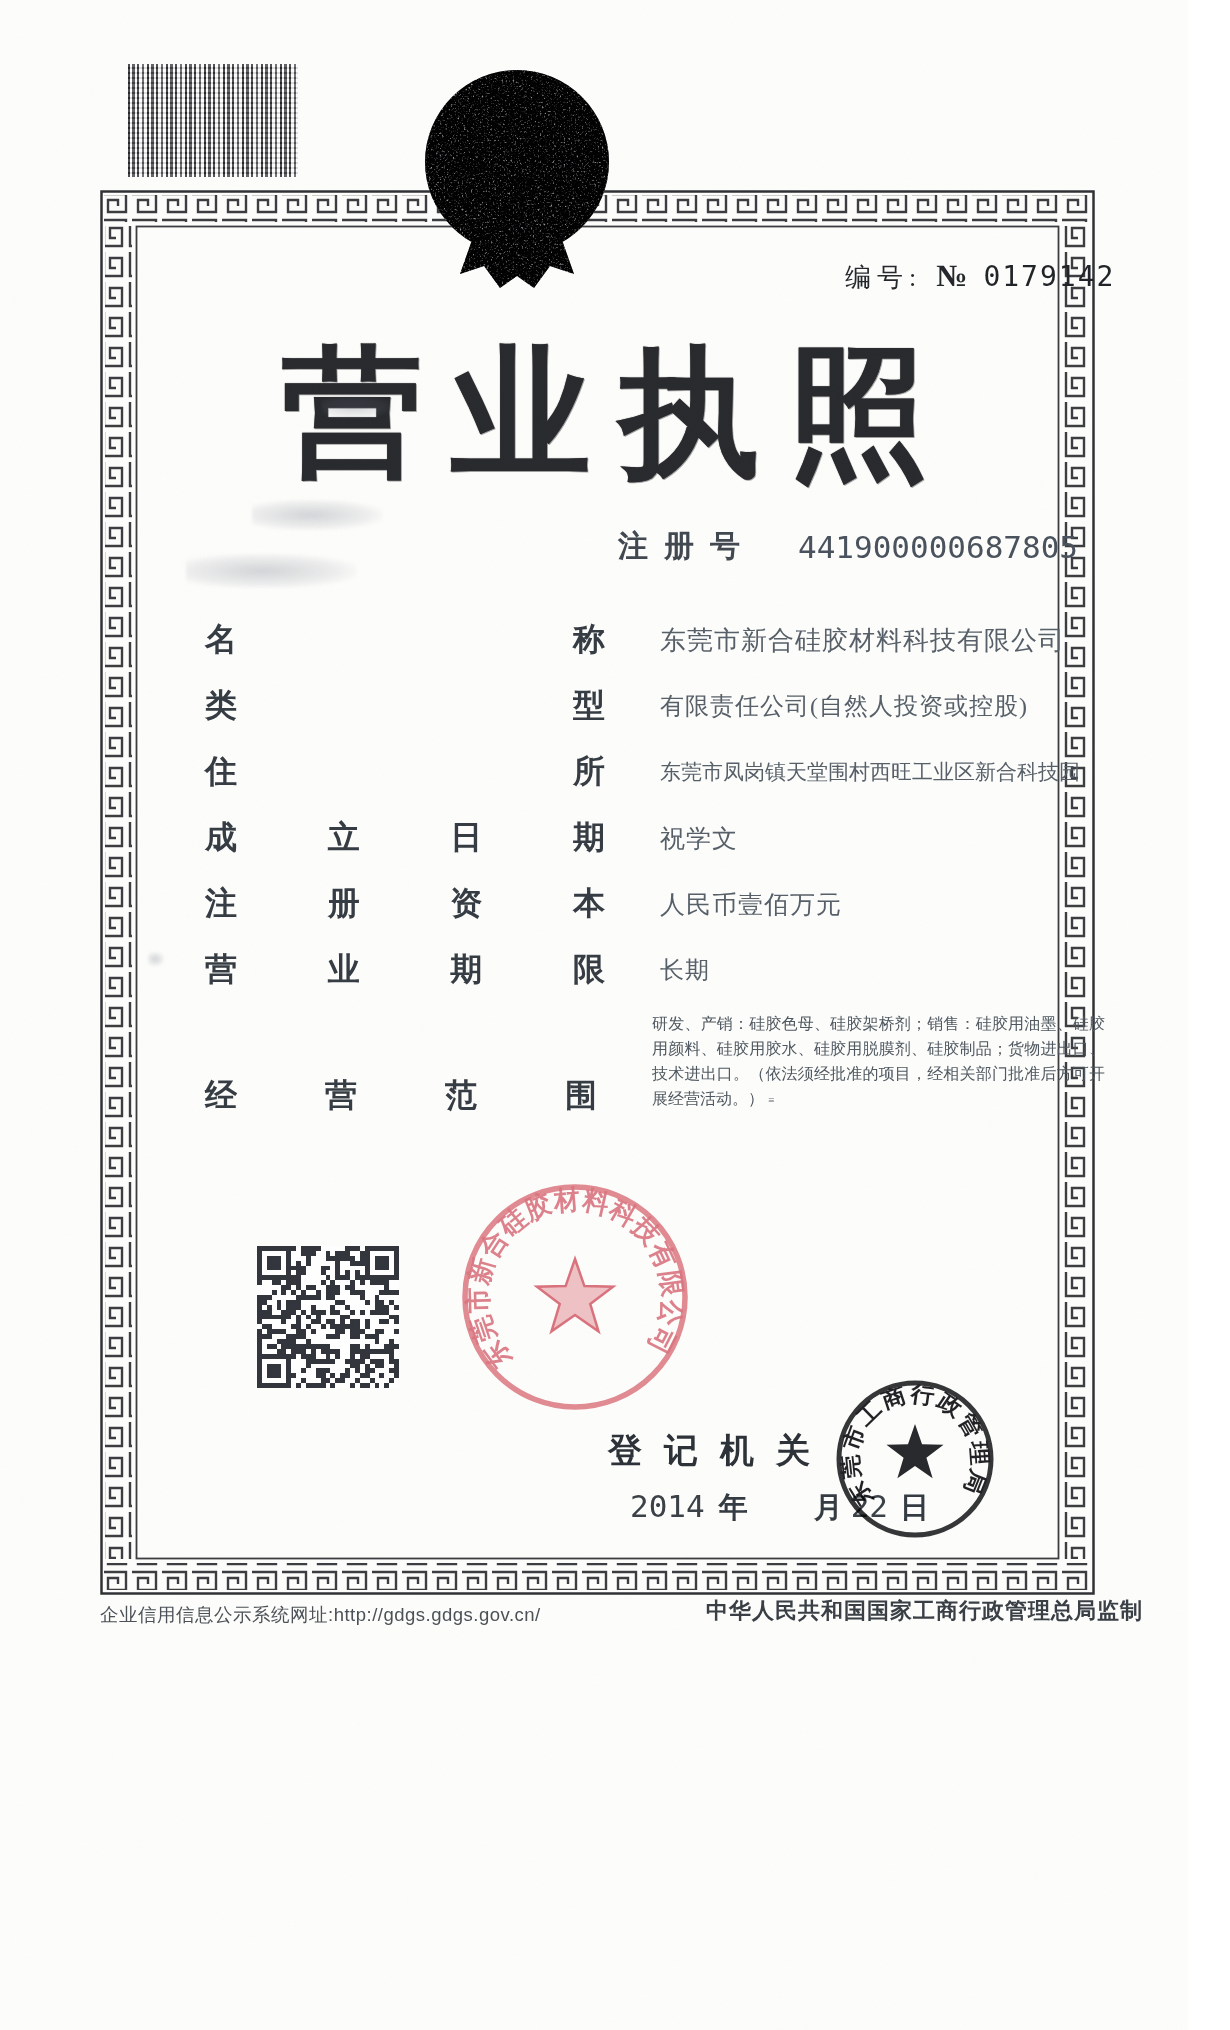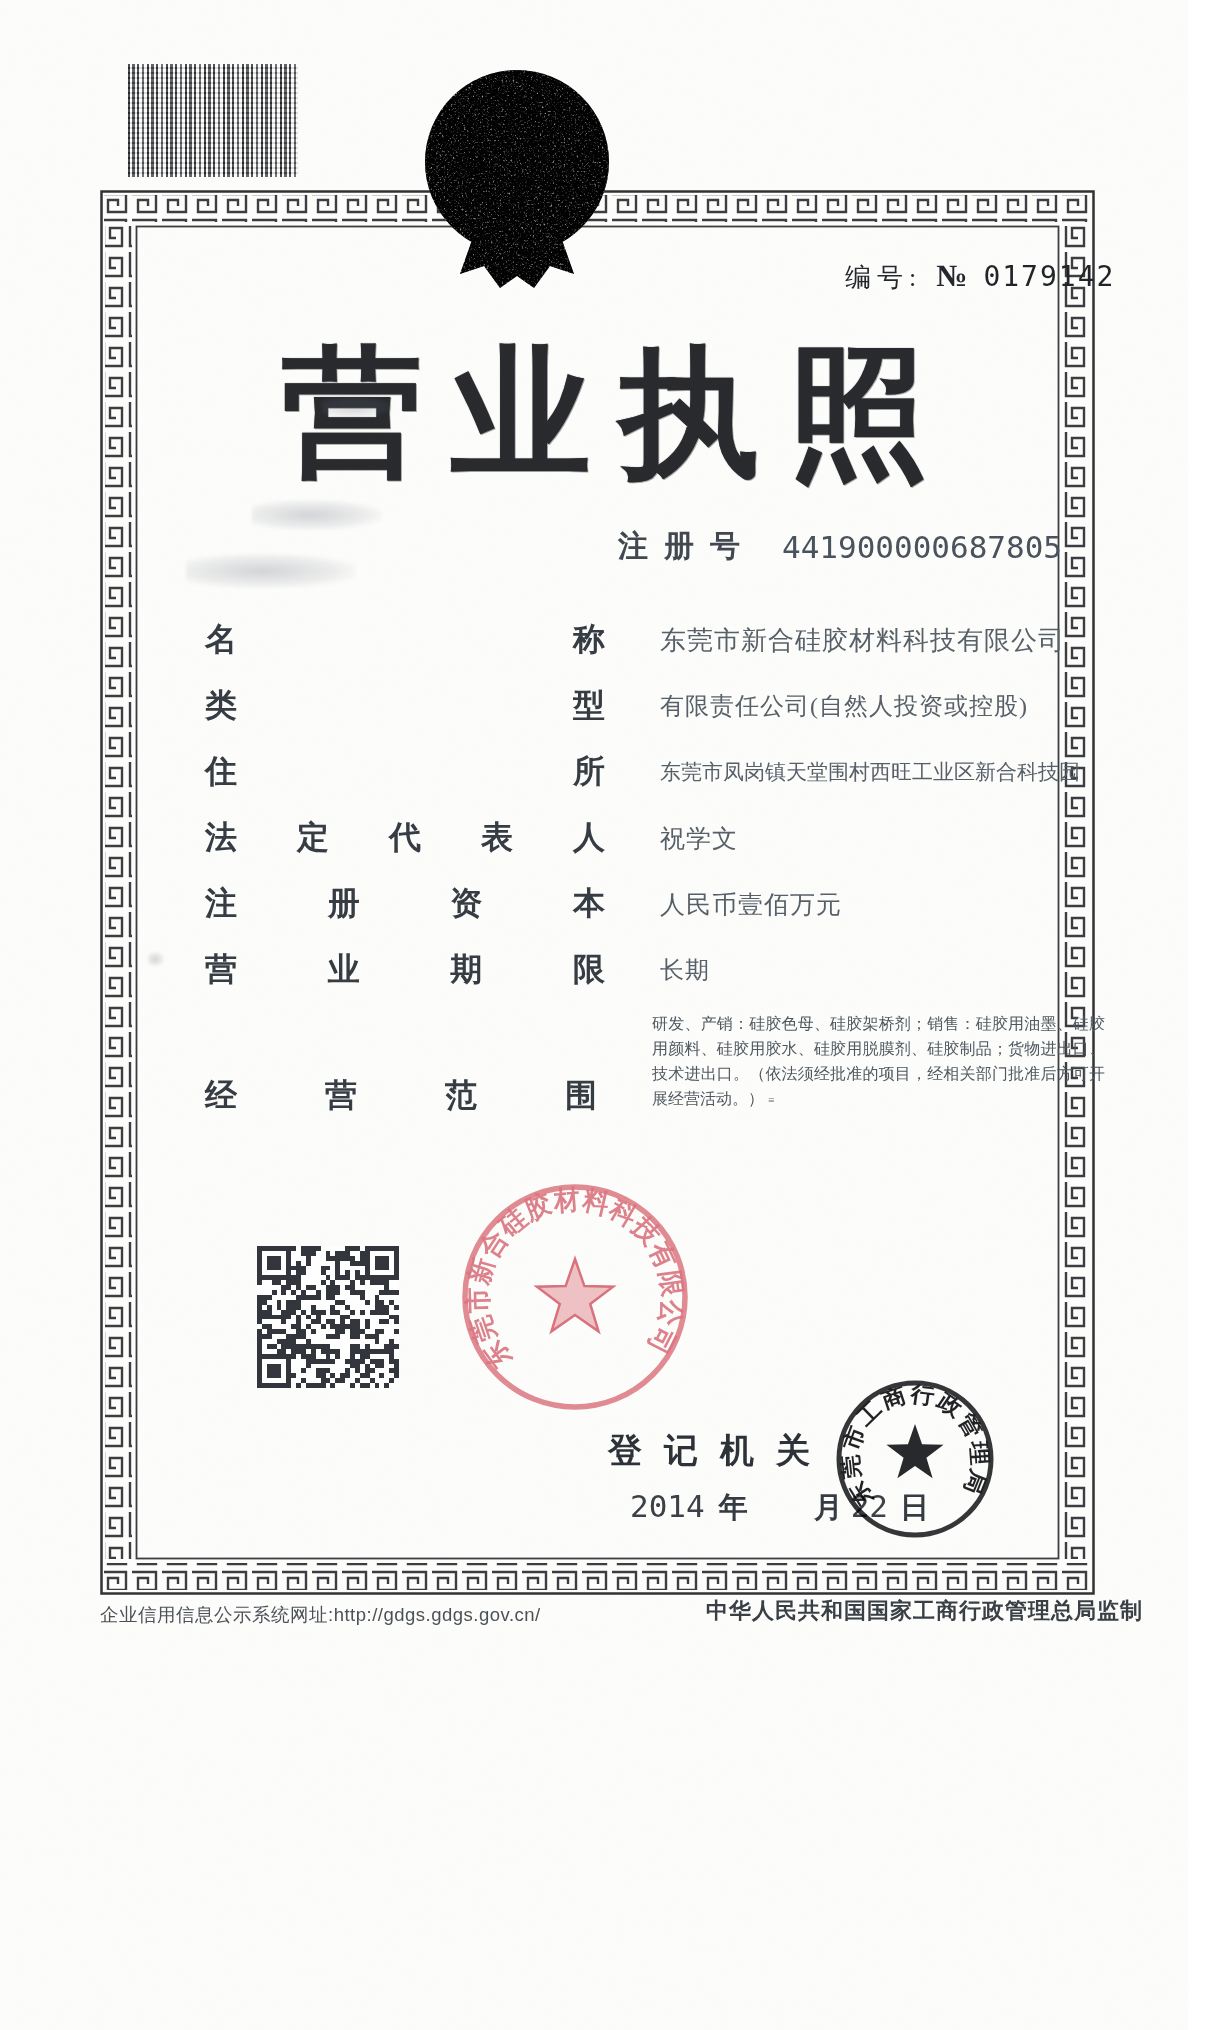--- a/index.html
+++ b/index.html
@@ -28,21 +28,21 @@
   .serial .num{font-family:"DejaVu Sans Mono",monospace;font-size:28px;margin-left:16px;letter-spacing:2px;color:#1f2226;}
 
   
   .title{left:282px;top:336px;width:646px;display:flex;justify-content:space-between;
          font-family:"Liberation Sans",sans-serif;font-weight:900;font-size:140px;line-height:1.1;
          color:#27292d;text-shadow:0 0 1px rgba(10,10,12,.75), 1px 1px 0 rgba(20,20,24,.35);}
 
   
   .regline{left:618px;top:526px;display:flex;align-items:center;}
   .regline .lab{font-size:30px;letter-spacing:16px;color:#40474f;font-weight:600;}
-  .regline .num{font-family:"DejaVu Sans Mono",monospace;font-size:31px;margin-left:26px;color:#49525c;}
+  .regline .num{font-family:"DejaVu Sans Mono",monospace;font-size:31px;margin-left:42px;color:#49525c;}
 
   
   .fields{left:205px;top:607px;width:900px;}
   .field-row{display:flex;align-items:center;height:66px;}
   .field-row.scope{height:auto;align-items:flex-end;padding-top:8px;}
   .f-label{width:400px;font-size:32px;font-weight:600;color:#353b42;
            text-align:justify;text-align-last:justify;line-height:1.1;}
   .f-value{margin-left:55px;color:#565f68;letter-spacing:1px;white-space:nowrap;}
   .v26{font-size:26px;} .v25{font-size:25px;} .v24{font-size:24px;} .v21{font-size:21px;letter-spacing:0;}
   .f-value.scopetxt{width:462px;font-size:16px;line-height:25px;white-space:normal;
@@ -151,21 +151,21 @@
     </div>
     <div class="field-row">
       <div class="f-label">类型</div>
       <div class="f-value v24">有限责任公司(自然人投资或控股)</div>
     </div>
     <div class="field-row">
       <div class="f-label">住所</div>
       <div class="f-value v21">东莞市凤岗镇天堂围村西旺工业区新合科技园</div>
     </div>
     <div class="field-row">
-      <div class="f-label">法定代表人</div>
+      <div class="f-label">成立日期</div>
       <div class="f-value v25">祝学文</div>
     </div>
     <div class="field-row">
       <div class="f-label">注册资本</div>
       <div class="f-value v25">人民币壹佰万元</div>
     </div>
     <div class="field-row">
       <div class="f-label">营业期限</div>
       <div class="f-value v24">长期</div>
     </div>

